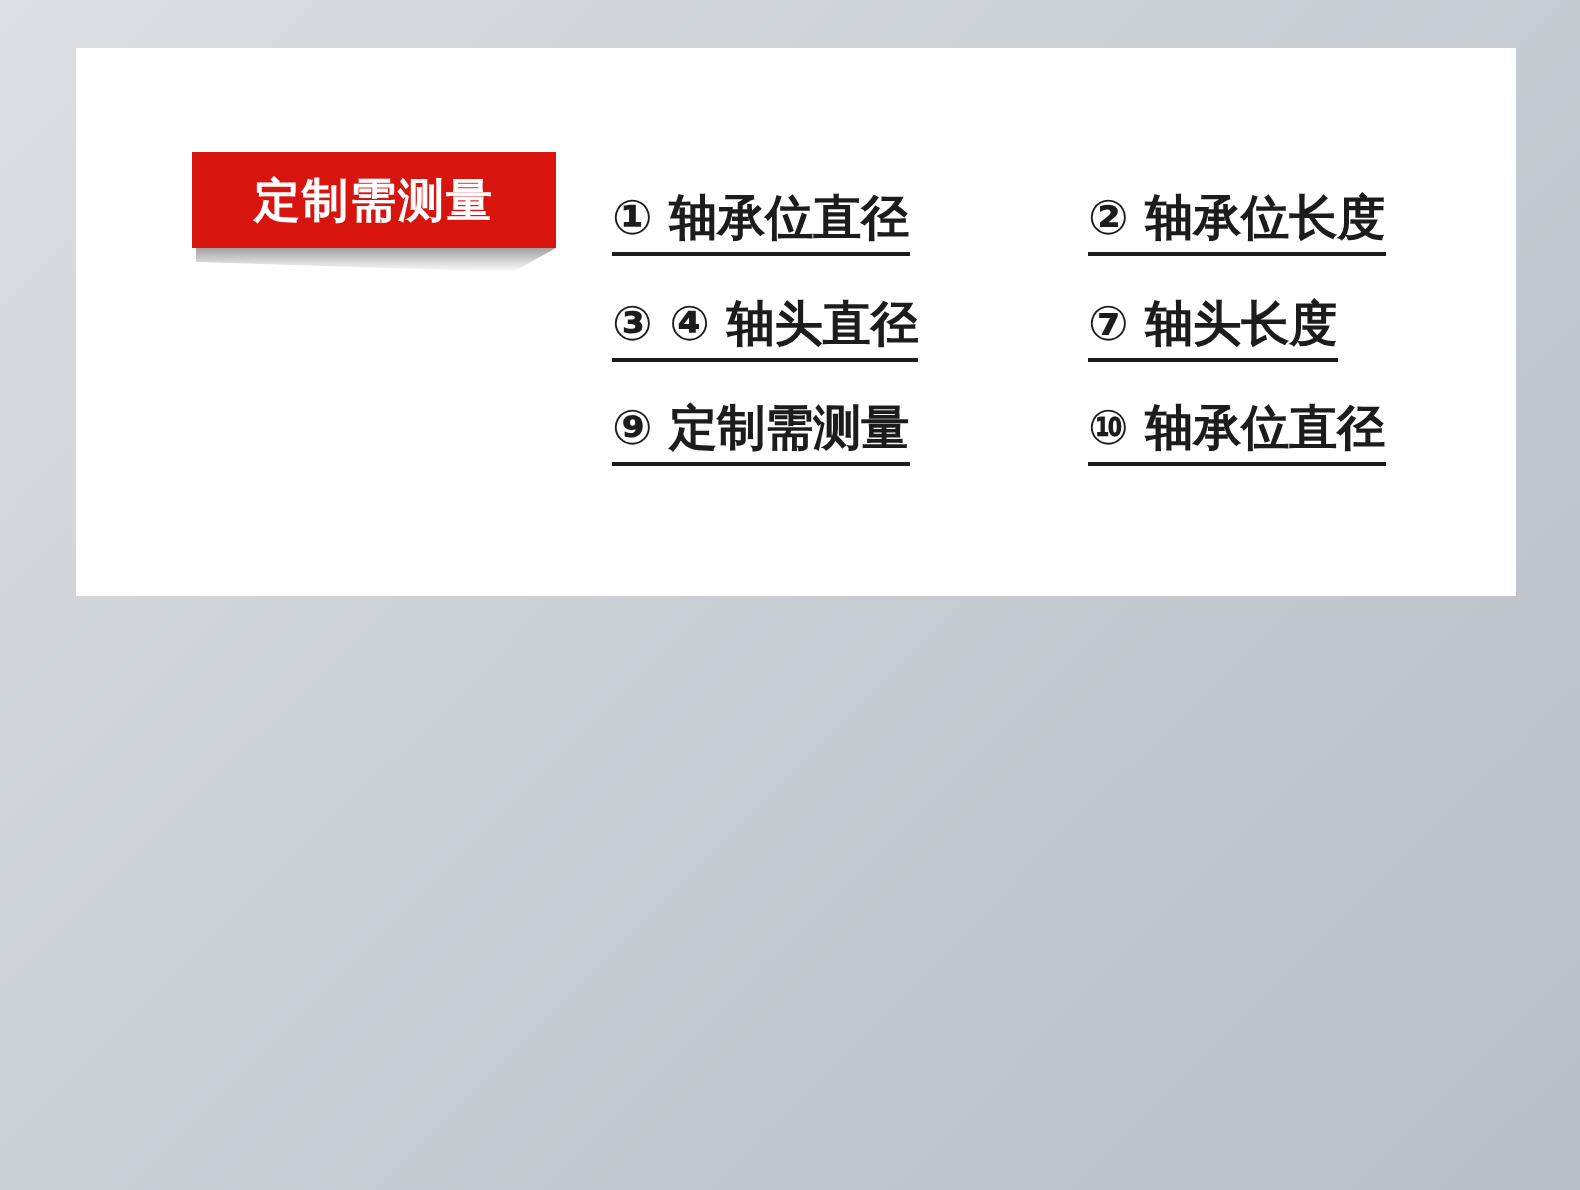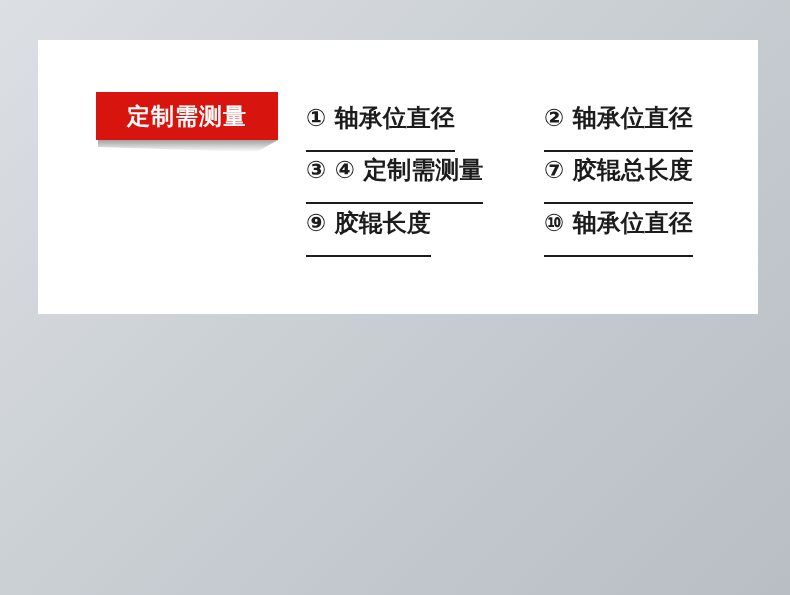--- a/index.html
+++ b/index.html
@@ -3,21 +3,21 @@
 <meta charset="utf-8">
 <title>胶辊定制测量说明</title>
 <style>
   html,body{margin:0;padding:0;}
   body{
     width:790px;height:595px;overflow:hidden;
     font-family:"DejaVu Sans","Liberation Sans",sans-serif;
     background:linear-gradient(135deg,#dcdfe3 0%,#ccd1d6 40%,#c2c7cd 70%,#b9bec5 100%);
     position:relative;
   }
-  #stage{position:absolute;left:0;top:16px;width:790px;height:472px;}
+  #stage{position:absolute;left:0;top:0;width:790px;height:472px;}
 
   
   .panel{
     position:absolute;left:38px;top:24px;width:720px;height:274px;
     background:#ffffff;
   }
 
   
   .badge-wrap{position:absolute;left:58px;top:52px;width:200px;height:62px;}
   .badge{
@@ -40,21 +40,21 @@
   .list{
     position:absolute;left:268px;top:62px;width:470px;height:210px;
     display:grid;grid-template-columns:238px 232px;
     grid-template-rows:repeat(4,1fr);
   }
   .mitem{
     display:flex;align-items:center;
   }
   .mlabel{
     font-size:24px;font-weight:bold;color:#1c1c1c;white-space:nowrap;
-    border-bottom:2px solid #1c1c1c;padding-bottom:17px;line-height:1.15;
+    border-bottom:2px solid #1c1c1c;padding-bottom:2px;line-height:1.15;
     font-family:"DejaVu Sans","Liberation Sans",sans-serif;
   }
 
   
   .diagram{position:absolute;left:0px;top:300px;width:790px;height:295px;}
   .diagram svg{display:block;}
   .dimnum{
     font-family:"DejaVu Sans","Liberation Sans",sans-serif;
     font-size:9px;font-weight:bold;fill:#ffffff;text-anchor:middle;
     dominant-baseline:central;
@@ -78,30 +78,30 @@
         <span class="badge-text">定制需测量</span>
       </div>
       <div class="badge-shadow"></div>
     </div>
 
     <div class="list">
       <div class="mitem">
         <span class="mlabel">① 轴承位直径</span>
       </div>
       <div class="mitem">
-        <span class="mlabel">② 轴承位直径</span>
-      </div>
-      <div class="mitem">
-        <span class="mlabel">③ ④ 定制需测量</span>
-      </div>
-      <div class="mitem">
-        <span class="mlabel">⑦ 胶辊总长度</span>
-      </div>
-      <div class="mitem">
-        <span class="mlabel">⑨ 胶辊长度</span>
+        <span class="mlabel">② 轴承位长度</span>
+      </div>
+      <div class="mitem">
+        <span class="mlabel">③ ④ 轴头直径</span>
+      </div>
+      <div class="mitem">
+        <span class="mlabel">⑦ 轴头长度</span>
+      </div>
+      <div class="mitem">
+        <span class="mlabel">⑨ 定制需测量</span>
       </div>
       <div class="mitem">
         <span class="mlabel">⑩ 轴承位直径</span>
       </div>
     </div>
   </div>
 
   <div class="diagram">
     <svg width="790" height="295" viewBox="0 0 790 295" xmlns="http://www.w3.org/2000/svg">
       <defs>

